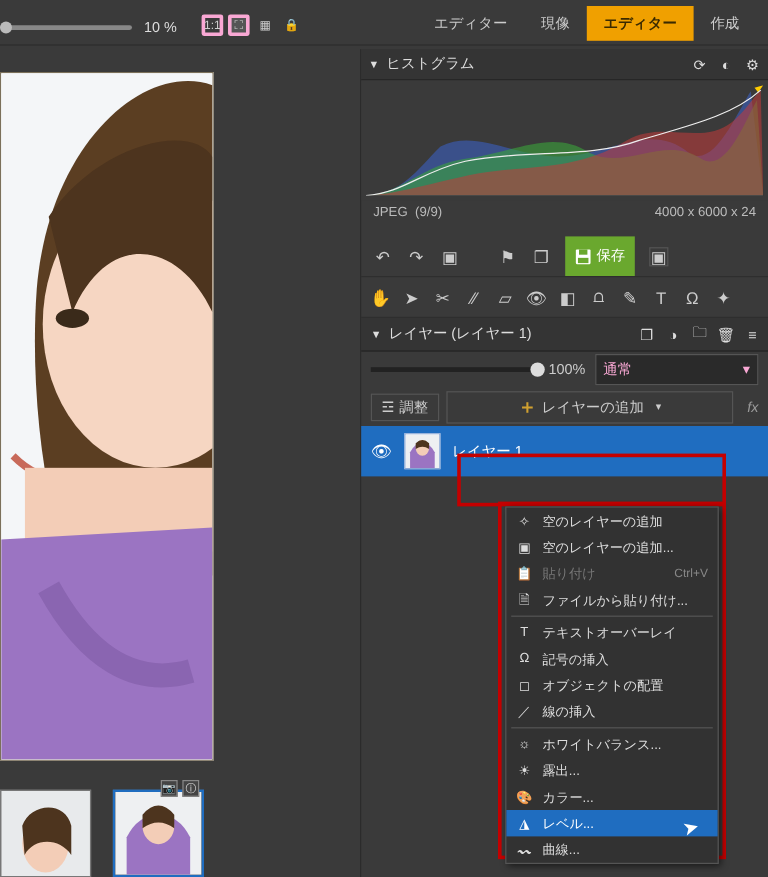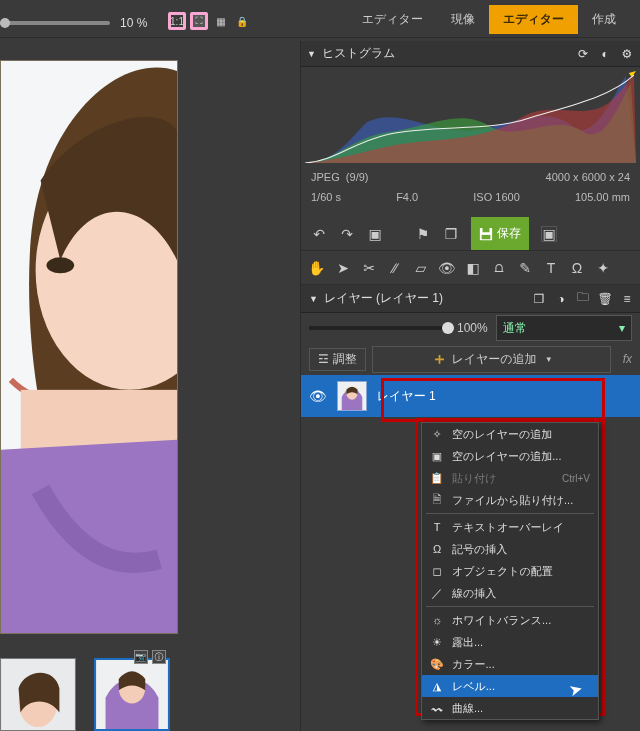--- a/index.html
+++ b/index.html
@@ -142,21 +142,21 @@
     flex:0 0 140px; height:4px; background:#222;
     position:relative;
   }
   .opacitytrack::after {
     content:""; position:absolute; right:-5px; top:-4px;
     width:12px; height:12px; background:#ddd; border-radius:50%;
   }
   .oplabel { color:#ccc; }
   .blendselect {
     flex:1; height:20px; background:#2a2a2a; border:1px solid #555;
-    color:#86efac; display:flex; align-items:center; justify-content:space-between;
+    color:#f9a8d4; display:flex; align-items:center; justify-content:space-between;
     padding:12px 6px;
   }
 
   
   .addrow {
     height:32px; display:flex; align-items:center; padding:0 8px;
     gap:6px;
   }
   .adjbtn {
     display:flex; align-items:center; gap:4px;
@@ -339,26 +339,20 @@
       <path d="M0 90 C30 88 50 80 90 72 C130 65 170 70 210 45 C240 28 270 50 295 30 C305 22 312 10 318 4 L320 90 Z" fill="#c33a3a" opacity="0.55"></path>
 
       <path d="M0 90 C30 88 45 70 80 62 C130 52 180 60 220 45 C260 33 295 25 318 4" fill="none" stroke="#eee" stroke-width="1"></path>
     </svg>
   </div>
 
   <div class="metarow">
     <span><span>JPEG</span>
           &nbsp;<span>(9/9)</span></span>
     <span>4000 x 6000 x 24</span>
-  </div>
-  <div class="metarow">
-    <span>1/60 s</span>
-    <span>F4.0</span>
-    <span>ISO 1600</span>
-    <span>105.00 mm</span>
   </div>
 
   <div class="actionrow">
     <span class="aicon">↶</span>
     <span class="aicon">↷</span>
     <span class="aicon">▣</span>
     <span style="width:8px"></span>
     <span class="aicon">⚑</span>
     <span class="aicon">❐</span>
     <div class="savebtn">

